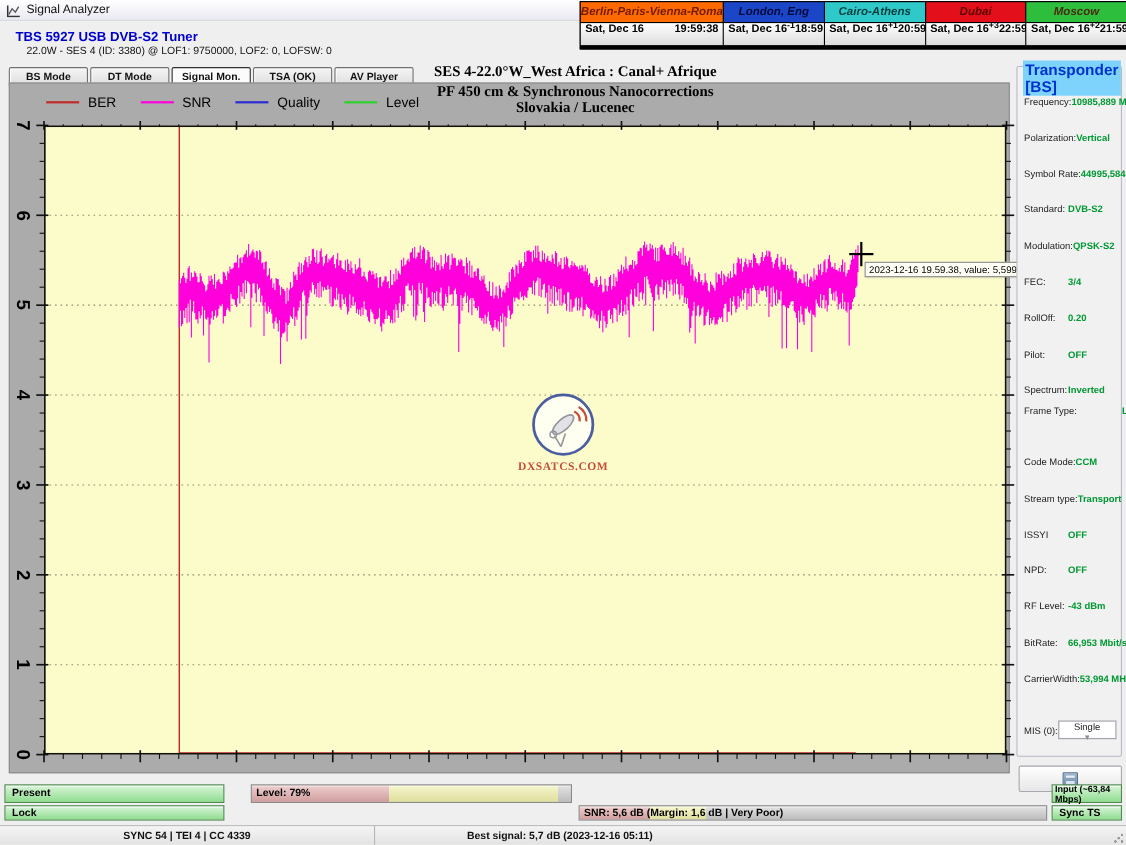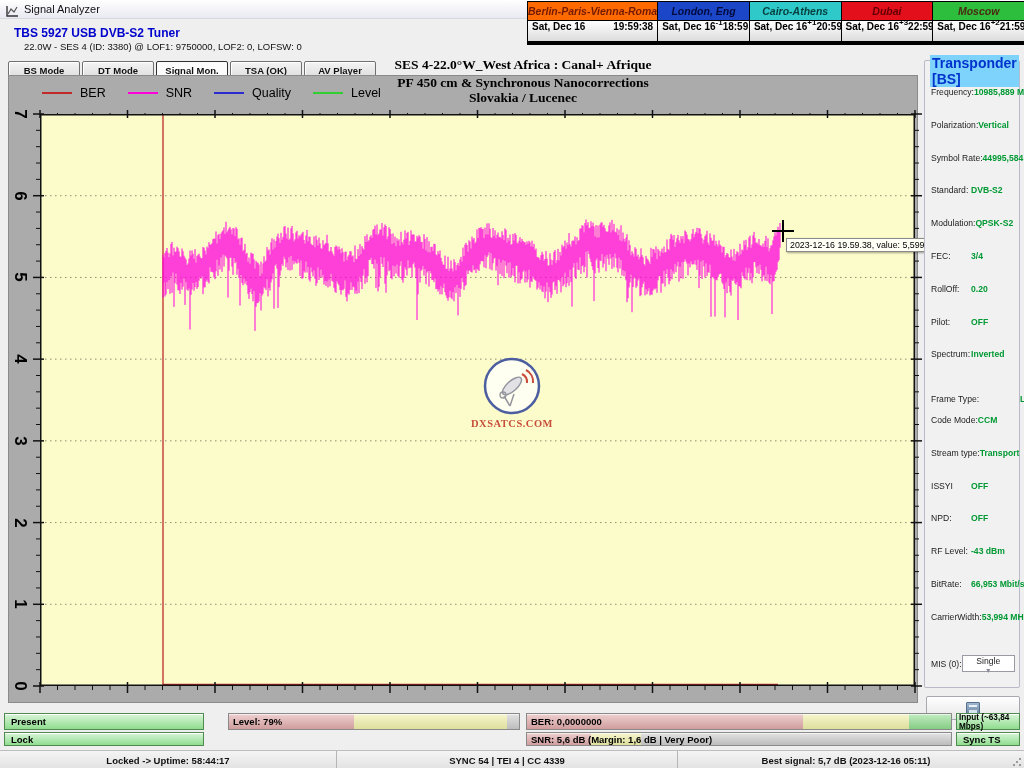--- a/index.html
+++ b/index.html
@@ -430,21 +430,21 @@
           <span class="tp-value">0.20</span>
         </div>
         <div class="tp-row" style="top: 255.6px;">
           <span class="tp-label">Pilot:</span>
           <span class="tp-value">OFF</span>
         </div>
         <div class="tp-row" style="top: 288.4px;">
           <span class="tp-label">Spectrum:</span>
           <span class="tp-value">Inverted</span>
         </div>
-        <div class="tp-row" style="top: 333px; gap: 41px;">
+        <div class="tp-row" style="top: 307px; gap: 41px;">
           <span class="tp-label">Frame Type:</span>
           <span class="tp-value">Long Frame</span>
         </div>
         <div class="tp-row" style="top: 354px;">
           <span class="tp-label">Code Mode:</span>
           <span class="tp-value">CCM</span>
         </div>
         <div class="tp-row" style="top: 386.8px;">
           <span class="tp-label">Stream type:</span>
           <span class="tp-value">Transport</span>
@@ -481,31 +481,27 @@
   <div class="side-btn">
     <span class="disk-icon"></span>
   </div>
 </div>
 
 <div class="g-row" style="left:0;top:713px;width:1024px;">
   <div class="g-plain" style="left:4px;width:200px;">Present</div>
   <div class="g-gauge" id="g-level" style="left: 228px; width: 292px; background: linear-gradient(rgba(255, 255, 255, 0.45), rgba(0, 0, 0, 0.07)), linear-gradient(90deg, rgb(224, 169, 169) 0%, rgb(224, 169, 169) 43%, rgb(239, 239, 168) 43%, rgb(239, 239, 168) 96%, rgb(203, 203, 203) 96%, rgb(203, 203, 203) 100%);">
       <span>Level: 79%</span>
     </div>
-  <div class="g-gauge" id="g-ber" style="left: 526px; width: 426px; background: linear-gradient(rgba(255, 255, 255, 0.45), rgba(0, 0, 0, 0.07)), linear-gradient(90deg, rgb(224, 169, 169) 0%, rgb(224, 169, 169) 65%, rgb(239, 239, 168) 65%, rgb(239, 239, 168) 90%, rgb(143, 220, 143) 90%, rgb(143, 220, 143) 100%);">
-      <span>BER: 0,0000000</span>
-    </div>
   <div class="g-plain" style="left:956px;width:64px;font-size:8.2px;padding-left:2px;">Input (~63,84 Mbps)</div>
 </div>
 <div class="g-row" style="left:0;top:732px;width:1024px;height:14px;">
   <div class="g-plain" style="left:4px;width:200px;">Lock</div>
   <div class="g-gauge" id="g-snr" style="left: 526px; width: 426px; background: linear-gradient(rgba(255, 255, 255, 0.45), rgba(0, 0, 0, 0.07)), linear-gradient(90deg, rgb(224, 169, 169) 0%, rgb(224, 169, 169) 15%, rgb(239, 239, 168) 15%, rgb(239, 239, 168) 27%, rgb(203, 203, 203) 27%, rgb(203, 203, 203) 100%);">
       <span>SNR: 5,6 dB (Margin: 1,6 dB | Very Poor)</span>
     </div>
   <div class="g-plain" style="left:956px;width:64px;">Sync TS</div>
 </div>
 
 <div class="statusbar">
-  <div class="sb-sec" style="width:337px;">Locked -&gt; Uptime: 58:44:17</div>
   <div class="sb-sec" style="width:341px;">SYNC 54 | TEI 4 | CC 4339</div>
   <div class="sb-sec" style="width:336px;border-right:none;">Best signal: 5,7 dB (2023-12-16 05:11)</div>
   <div class="sb-grip"></div>
 </div>
 
 </body></html>

